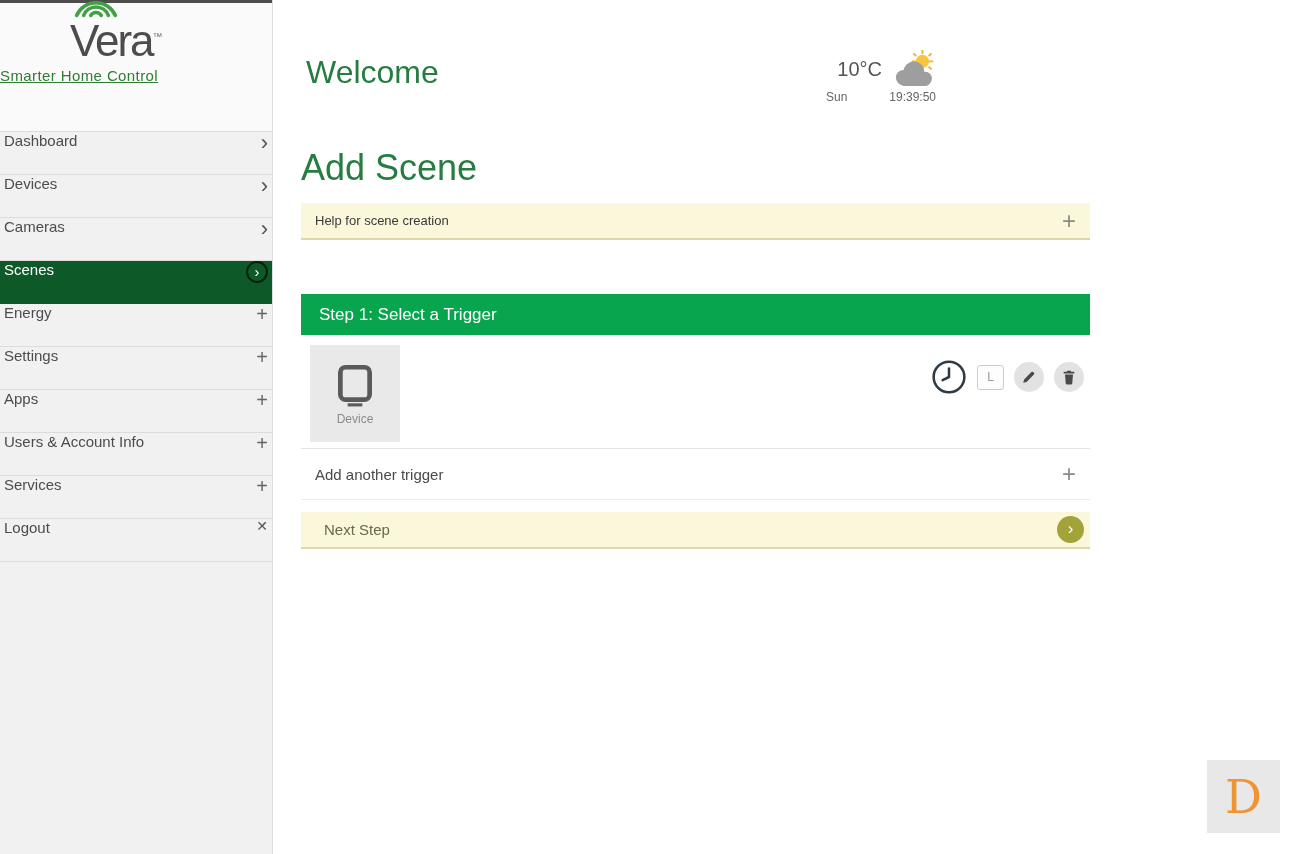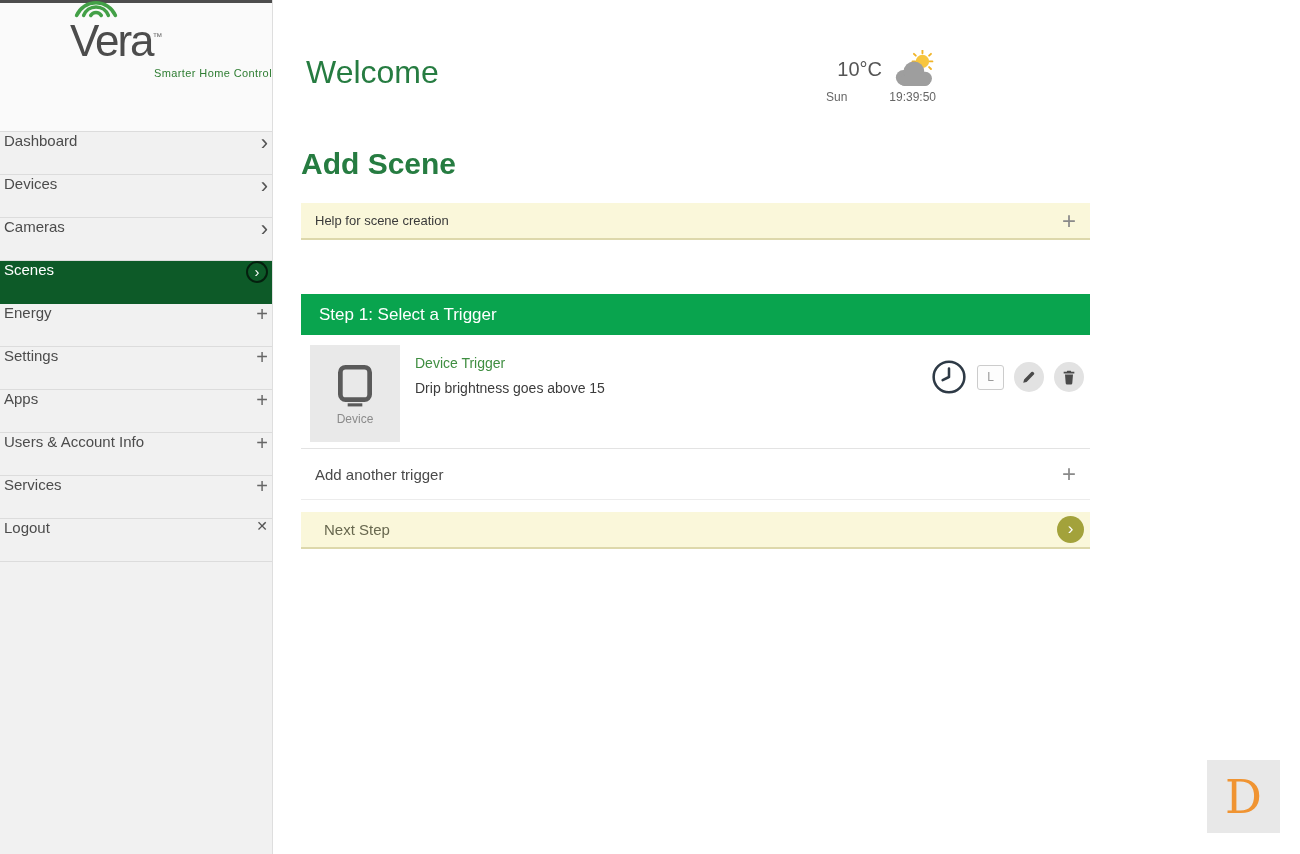--- a/index.html
+++ b/index.html
@@ -16,21 +16,21 @@
   .sidebar {
     position:absolute; left:0; top:0; width:273px; height:854px;
     background:#f1f1f1; border-right:1px solid #dedede;
   }
   .sidebar-top-strip { height:3px; background:#4d4d4d; }
   .logo-area { background:#fafafa; height:128px; }
   .logo-wrap { position:relative; width:132px; margin:0 auto; text-align:left; }
   .logo-arcs { position:absolute; left:-2px; top:-14px; width:56px; height:30px; }
   .logo-text { font-size:44px; color:#4c4c4c; letter-spacing:-2px; line-height:1; padding-top:16px; }
   .logo-text sup { font-size:10px; color:#6a6a6a; letter-spacing:0; vertical-align:super; }
-  .logo-tagline { text-align:right; font-size:11px; color:#2e7d32; margin-top:4px; letter-spacing:.4px; }
+  .logo-tagline { text-align:left; font-size:15px; color:#2e7d32; margin-top:4px; letter-spacing:.4px;text-decoration:underline; }
 
   .menu { border-top:1px solid #dcdcdc; }
   .menu-item {
     height:43px; border-bottom:1px solid #dcdcdc; padding:0 4px;
     display:flex; align-items:flex-start; justify-content:space-between;
     font-size:15px; color:#4c4c4c; background:#f1f1f1; cursor:pointer;
   }
   .menu-item .affix-chevron { font-size:22px; color:#555; line-height:1; font-weight:300; }
   .menu-item .affix-plus { font-size:20px; color:#666; line-height:1; font-weight:300; }
   .menu-item .affix-close { font-size:14px; color:#555; line-height:1; }
@@ -51,21 +51,21 @@
   .weather-temp { font-size:20px; color:#555; }
   .weather-icon { width:48px; height:38px; }
   .weather-row2 { display:flex; justify-content:space-between; margin-top:2px; font-size:12px; color:#666; }
 
   .controller-btn {
     position:absolute; left:661px; top:75px; width:156px; height:40px;
     background:#ececec; border:none; font-family:inherit;
     font-size:13px; color:#3f3f3f; cursor:pointer;
   }
 
-  .page-title { position:absolute; left:27px; top:147px; font-size:30px; color:#267c41; font-weight:700; }
+  .page-title { position:absolute; left:27px; top:147px; font-size:36px; color:#267c41; font-weight:400; }
 
   .bar-yellow {
     position:absolute; left:27px; width:789px; height:37px;
     background:#faf7da; border-bottom:2px solid #ddd8ab;
     display:flex; align-items:center; justify-content:space-between;
     padding:0 14px;
   }
   .help-bar { top:203px; }
   .help-bar .bar-text { font-size:13px; color:#3a3a3a; }
   .plus-glyph { font-size:24px; color:#8a8a8a; font-weight:300; line-height:1; cursor:pointer; }
@@ -241,24 +241,20 @@
   <div class="step-header">Step 1: Select a Trigger</div>
 
   <div class="trigger-row">
     <div class="device-box">
       <svg class="device-icon" viewBox="0 0 44 44">
         <rect x="8" y="5" width="28" height="31" rx="5" fill="none" stroke="#5a5a5a" stroke-width="4.5"></rect>
         <line x1="15" y1="41" x2="29" y2="41" stroke="#5a5a5a" stroke-width="3"></line>
       </svg>
       <span class="device-label">Device</span>
     </div>
-    <div class="trigger-text">
-      <div class="trigger-title">Device Trigger</div>
-      <div class="trigger-desc">Drip brightness goes above 15</div>
-    </div>
     <div class="trigger-actions">
       <button class="clock-btn">
         <svg viewBox="0 0 34 34">
           <circle cx="17" cy="17" r="14.5" fill="none" stroke="#2e3a46" stroke-width="2.4"></circle>
           <path d="M17 17 L17 9 M17 17 L11 20" fill="none" stroke="#2e3a46" stroke-width="2.4" stroke-linecap="round"></path>
         </svg>
       </button>
       <button class="l-btn">L</button>
       <button class="round-btn">
         <svg viewBox="0 0 18 18">

